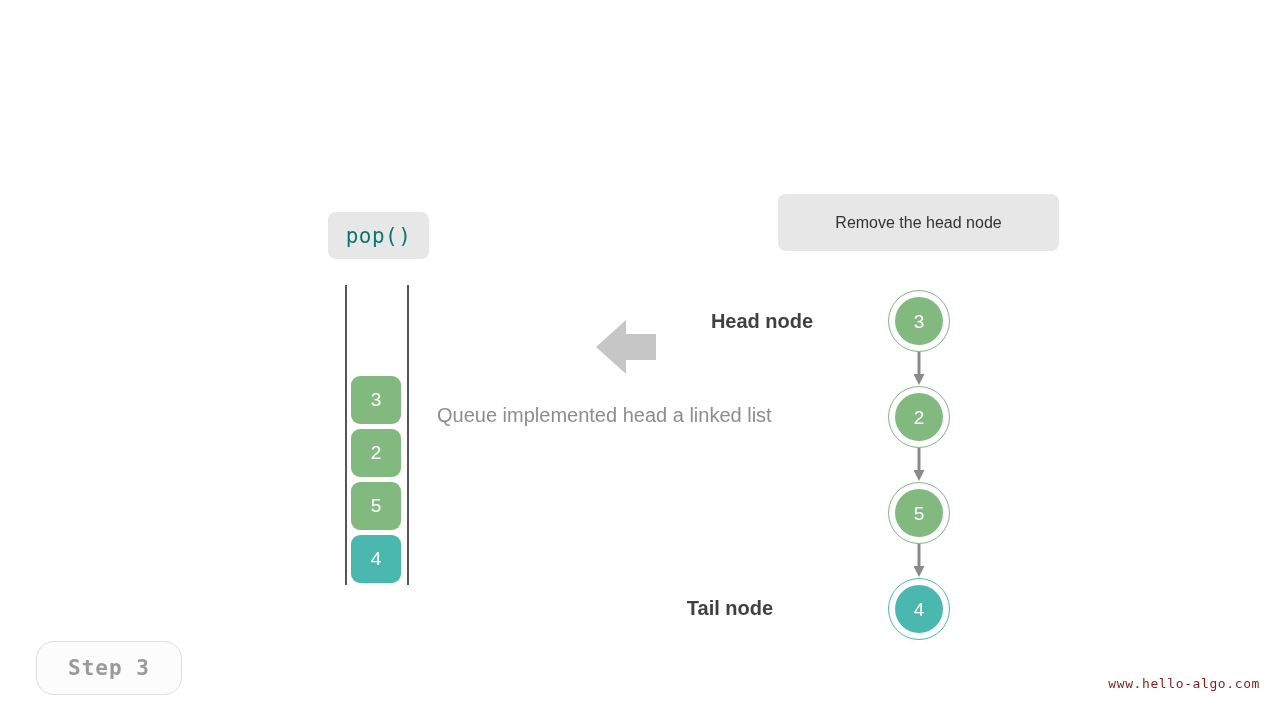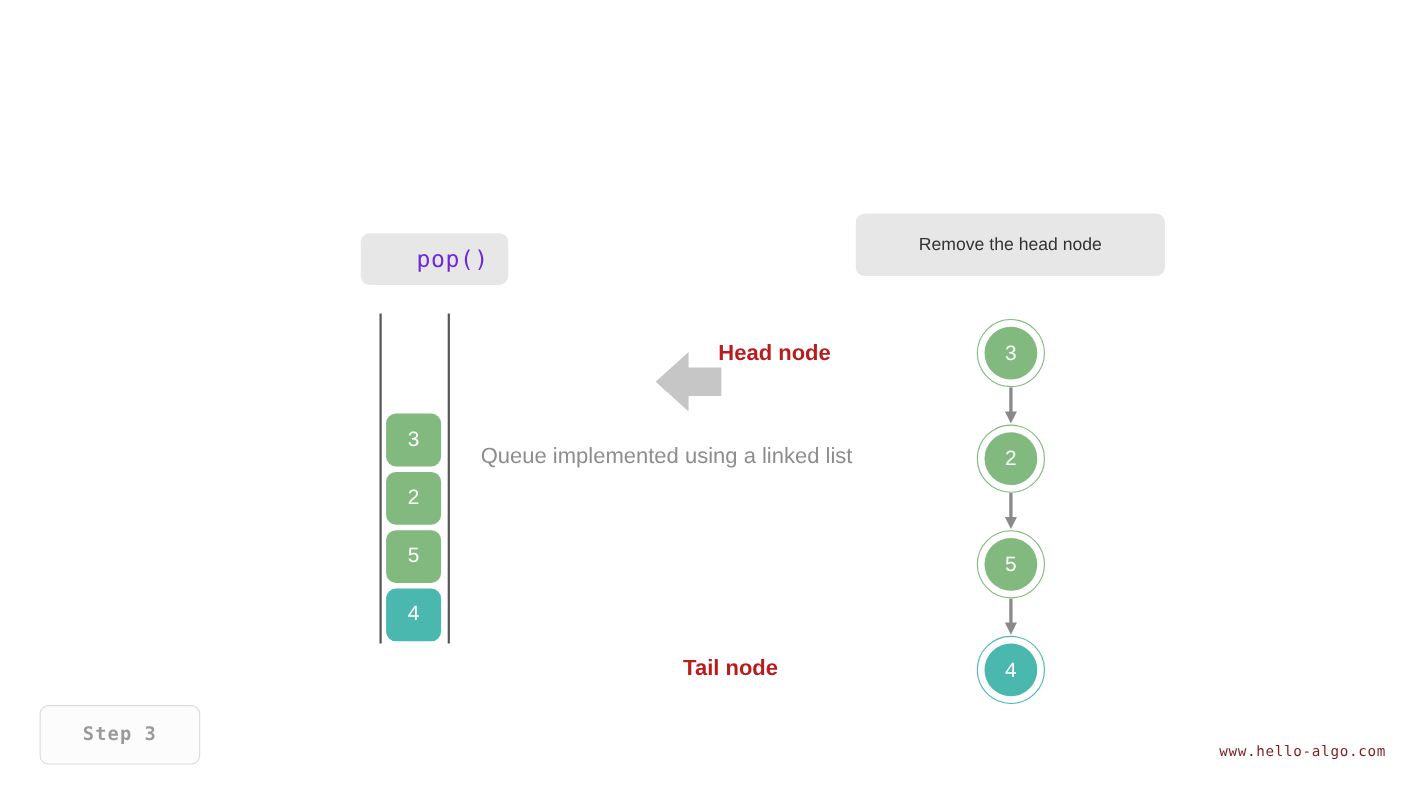--- a/index.html
+++ b/index.html
@@ -33,47 +33,46 @@
   }
 
   #op-label {
     left: 328px;
     top: 212px;
     width: 101px;
     height: 47px;
     font-family: "DejaVu Sans Mono", monospace;
     font-size: 21px;
     letter-spacing: 0.5px;
-    color: #6d28d9;
-    padding-left: 33px;
+    color: #0f766e;
   }
 
   #action-label {
     left: 778px;
     top: 194px;
     width: 281px;
     height: 57px;
     font-size: 16px;
     color: #333333;
   }
 
   #step-badge {
     position: absolute;
     left: 36px;
     top: 641px;
     width: 144px;
     height: 52px;
     background: #fcfcfc;
     border: 1px solid #dcdcdc;
-    border-radius: 8px;
+    border-radius: 18px;
     display: flex;
     align-items: center;
     justify-content: center;
     font-family: "DejaVu Sans Mono", monospace;
-    font-size: 17px;
+    font-size: 21px;
     font-weight: bold;
     letter-spacing: 1px;
     color: #9a9a9a;
   }
 
   #watermark {
     position: absolute;
     right: 20px;
     top: 676px;
     font-family: "DejaVu Sans Mono", monospace;
@@ -183,23 +182,23 @@
     left: 24px;
     width: 14px;
     height: 34px;
   }
 
   
   .end-label {
     position: absolute;
     font-size: 20px;
     font-weight: bold;
-    color: #b91c1c;
+    color: #404040;
     white-space: nowrap;
-    text-align: left;
+    text-align: center;
   }
   #head-label { left: 653px; top: 310px; width: 218px; }
   #tail-label { left: 621px; top: 597px; width: 218px; }
 </style>
 </head>
 <body>
 
 <div class="stage">
 
   <div class="chip" id="op-label">pop()</div>
@@ -216,21 +215,21 @@
         <div class="queue-cell" style="background: rgb(75, 184, 176);">4</div>
       </div>
   </div>
 
   <div id="transition-arrow">
     <svg width="60" height="54" viewBox="0 0 60 54" xmlns="http://www.w3.org/2000/svg">
       <polygon points="0,27 30,0 30,14 60,14 60,40 30,40 30,54" fill="#c6c6c6"></polygon>
     </svg>
   </div>
 
-  <div id="caption">Queue implemented using a linked list</div>
+  <div id="caption">Queue implemented head a linked list</div>
 
   <div id="linked-list">
       <div class="link-arrow" style="top: 62px;"><svg width="14" height="34" viewBox="0 0 14 34" xmlns="http://www.w3.org/2000/svg">
           <line x1="7" y1="0" x2="7" y2="24" stroke="#8a8a8a" stroke-width="3"></line>
           <polygon points="7,33 1.5,22 12.5,22" fill="#8a8a8a"></polygon>
         </svg></div>
       <div class="link-arrow" style="top: 158px;"><svg width="14" height="34" viewBox="0 0 14 34" xmlns="http://www.w3.org/2000/svg">
           <line x1="7" y1="0" x2="7" y2="24" stroke="#8a8a8a" stroke-width="3"></line>
           <polygon points="7,33 1.5,22 12.5,22" fill="#8a8a8a"></polygon>
         </svg></div>

